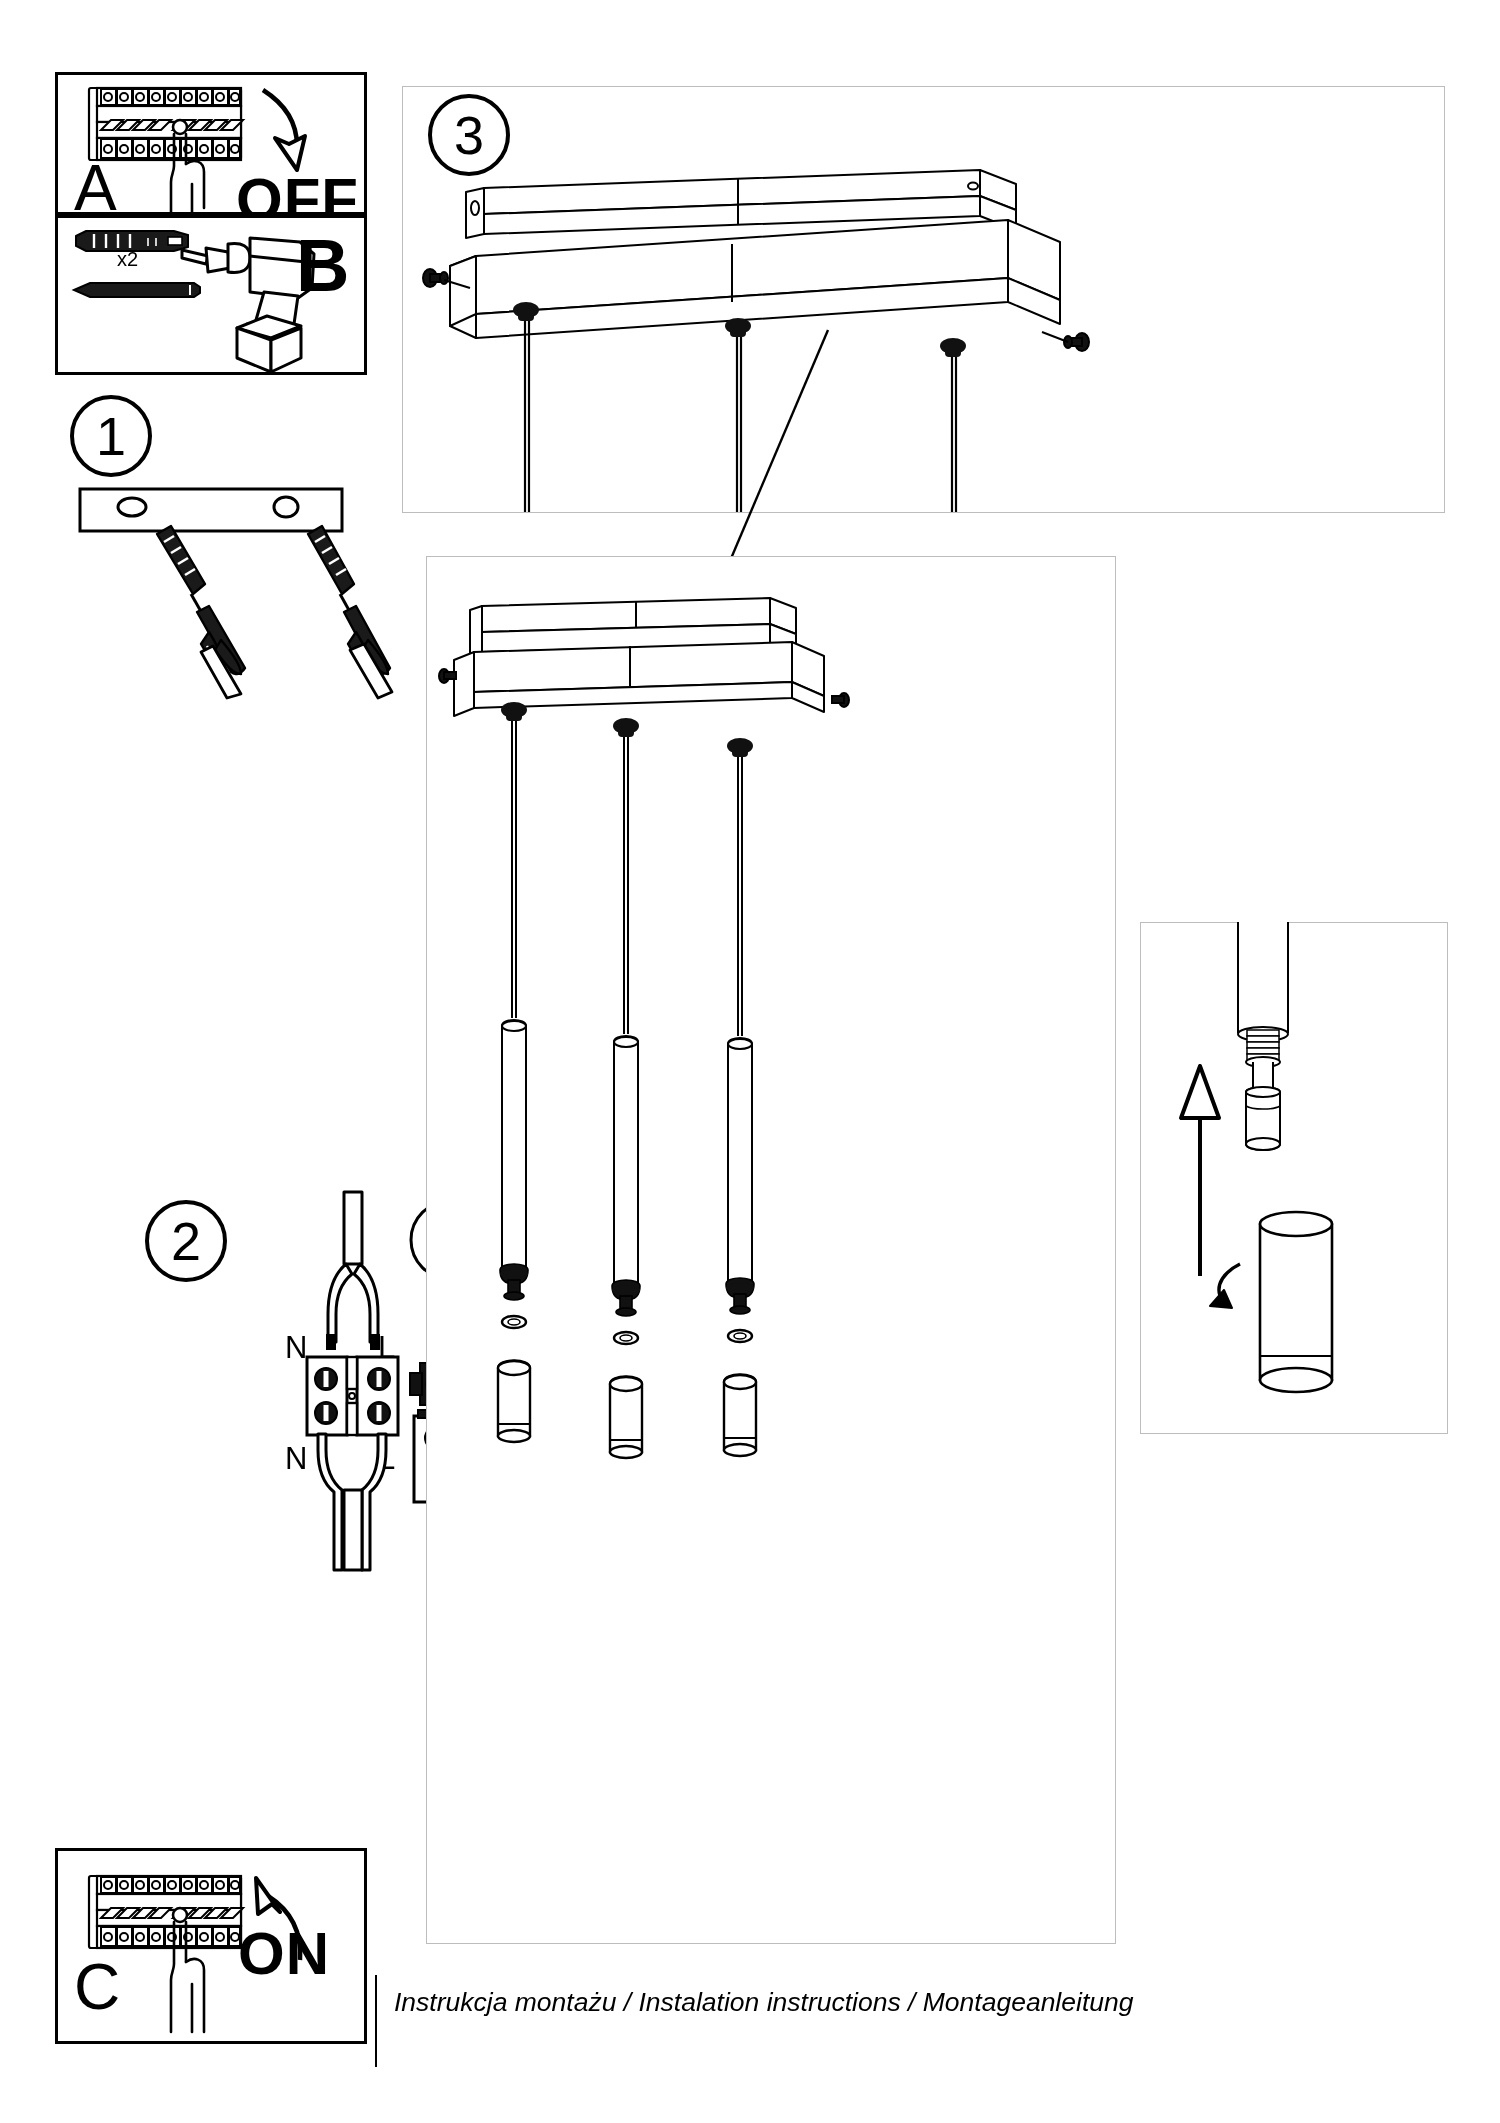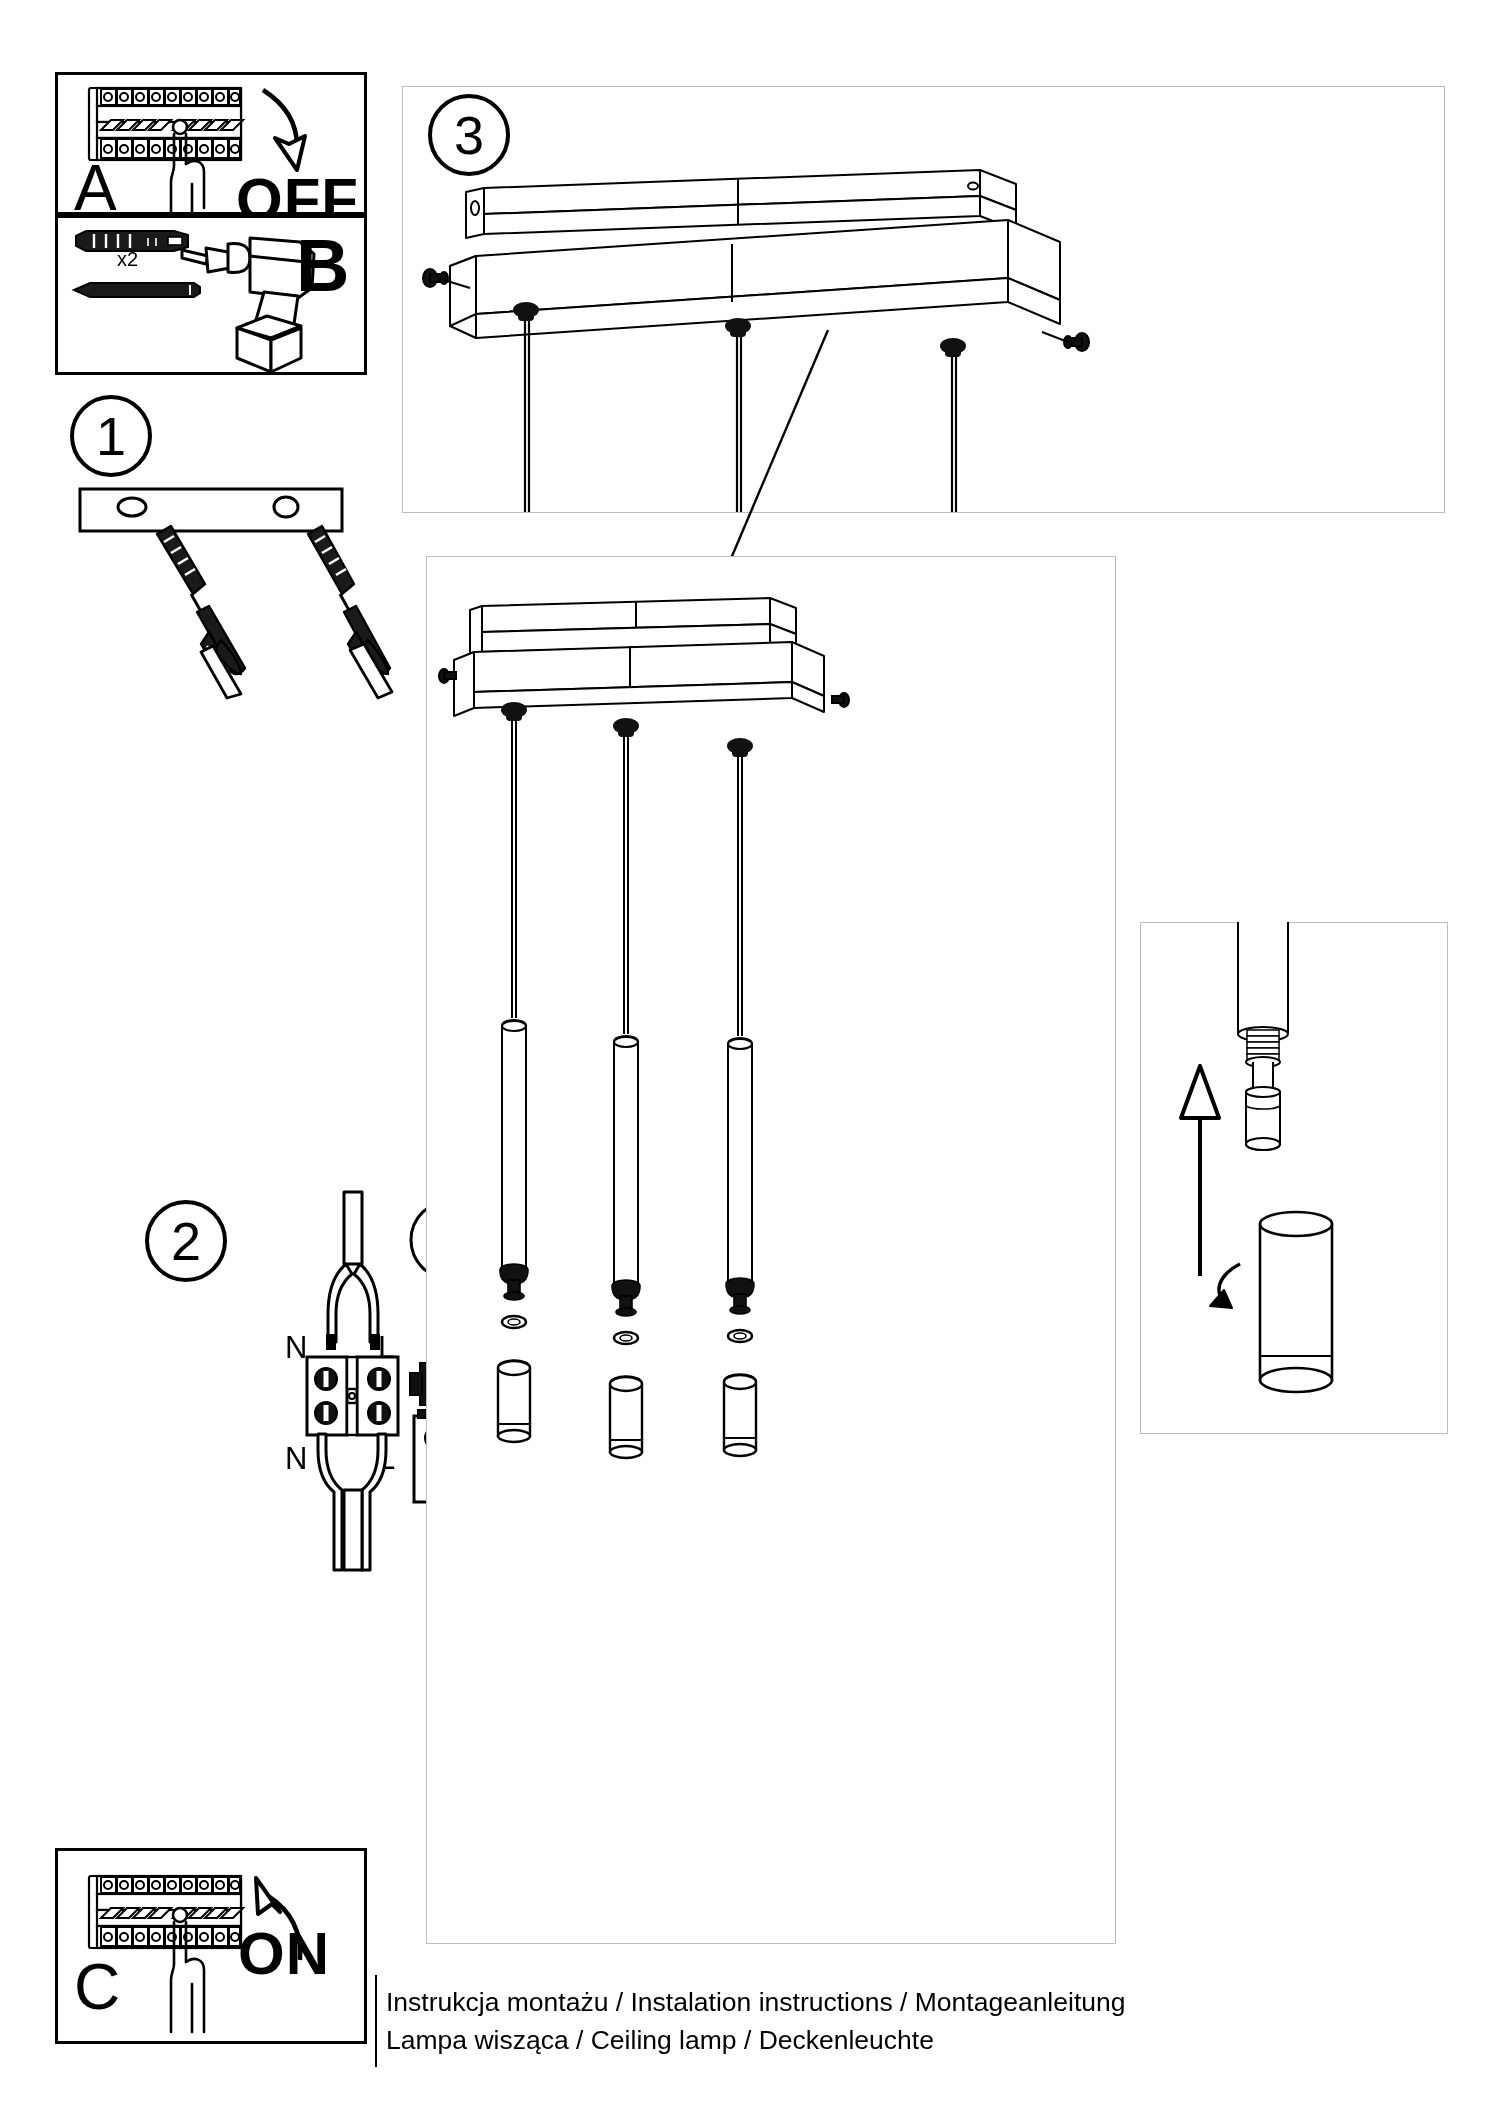--- a/index.html
+++ b/index.html
@@ -577,16 +577,15 @@
     <ellipse cx="116" cy="34" rx="36" ry="12" fill="#fff" stroke="#000" stroke-width="2.6"></ellipse>
     <path d="M80 166 L152 166" stroke="#000" stroke-width="2.2" fill="none"></path>
     <ellipse cx="116" cy="190" rx="36" ry="12" fill="#fff" stroke="#000" stroke-width="2.6"></ellipse>
 
     <path d="M60 74 c-16 8 -24 20 -20 32" fill="none" stroke="#000" stroke-width="3.4"></path>
     <path d="M44 100 L30 116 L52 118 z" fill="#000" stroke="#000" stroke-width="2" stroke-linejoin="round"></path>
   </svg>
 
   <div class="vline" style="left:375px;top:1975px;width:2px;height:92px;"></div>
 
-  <div class="caption" style="left:386px;top:1984px;">Instrukcja montażu / Instalation instructions / Montageanleitung</div>
-  <div class="caption" style="left:386px;top:2022px;">Lampa wisząca / Ceiling lamp / Deckenleuchte</div>
+  <div class="caption" style="left:394px;top:1984px;font-style:italic;">Instrukcja montażu / Instalation instructions / Montageanleitung</div>
 
 </div>
 
 </body></html>

